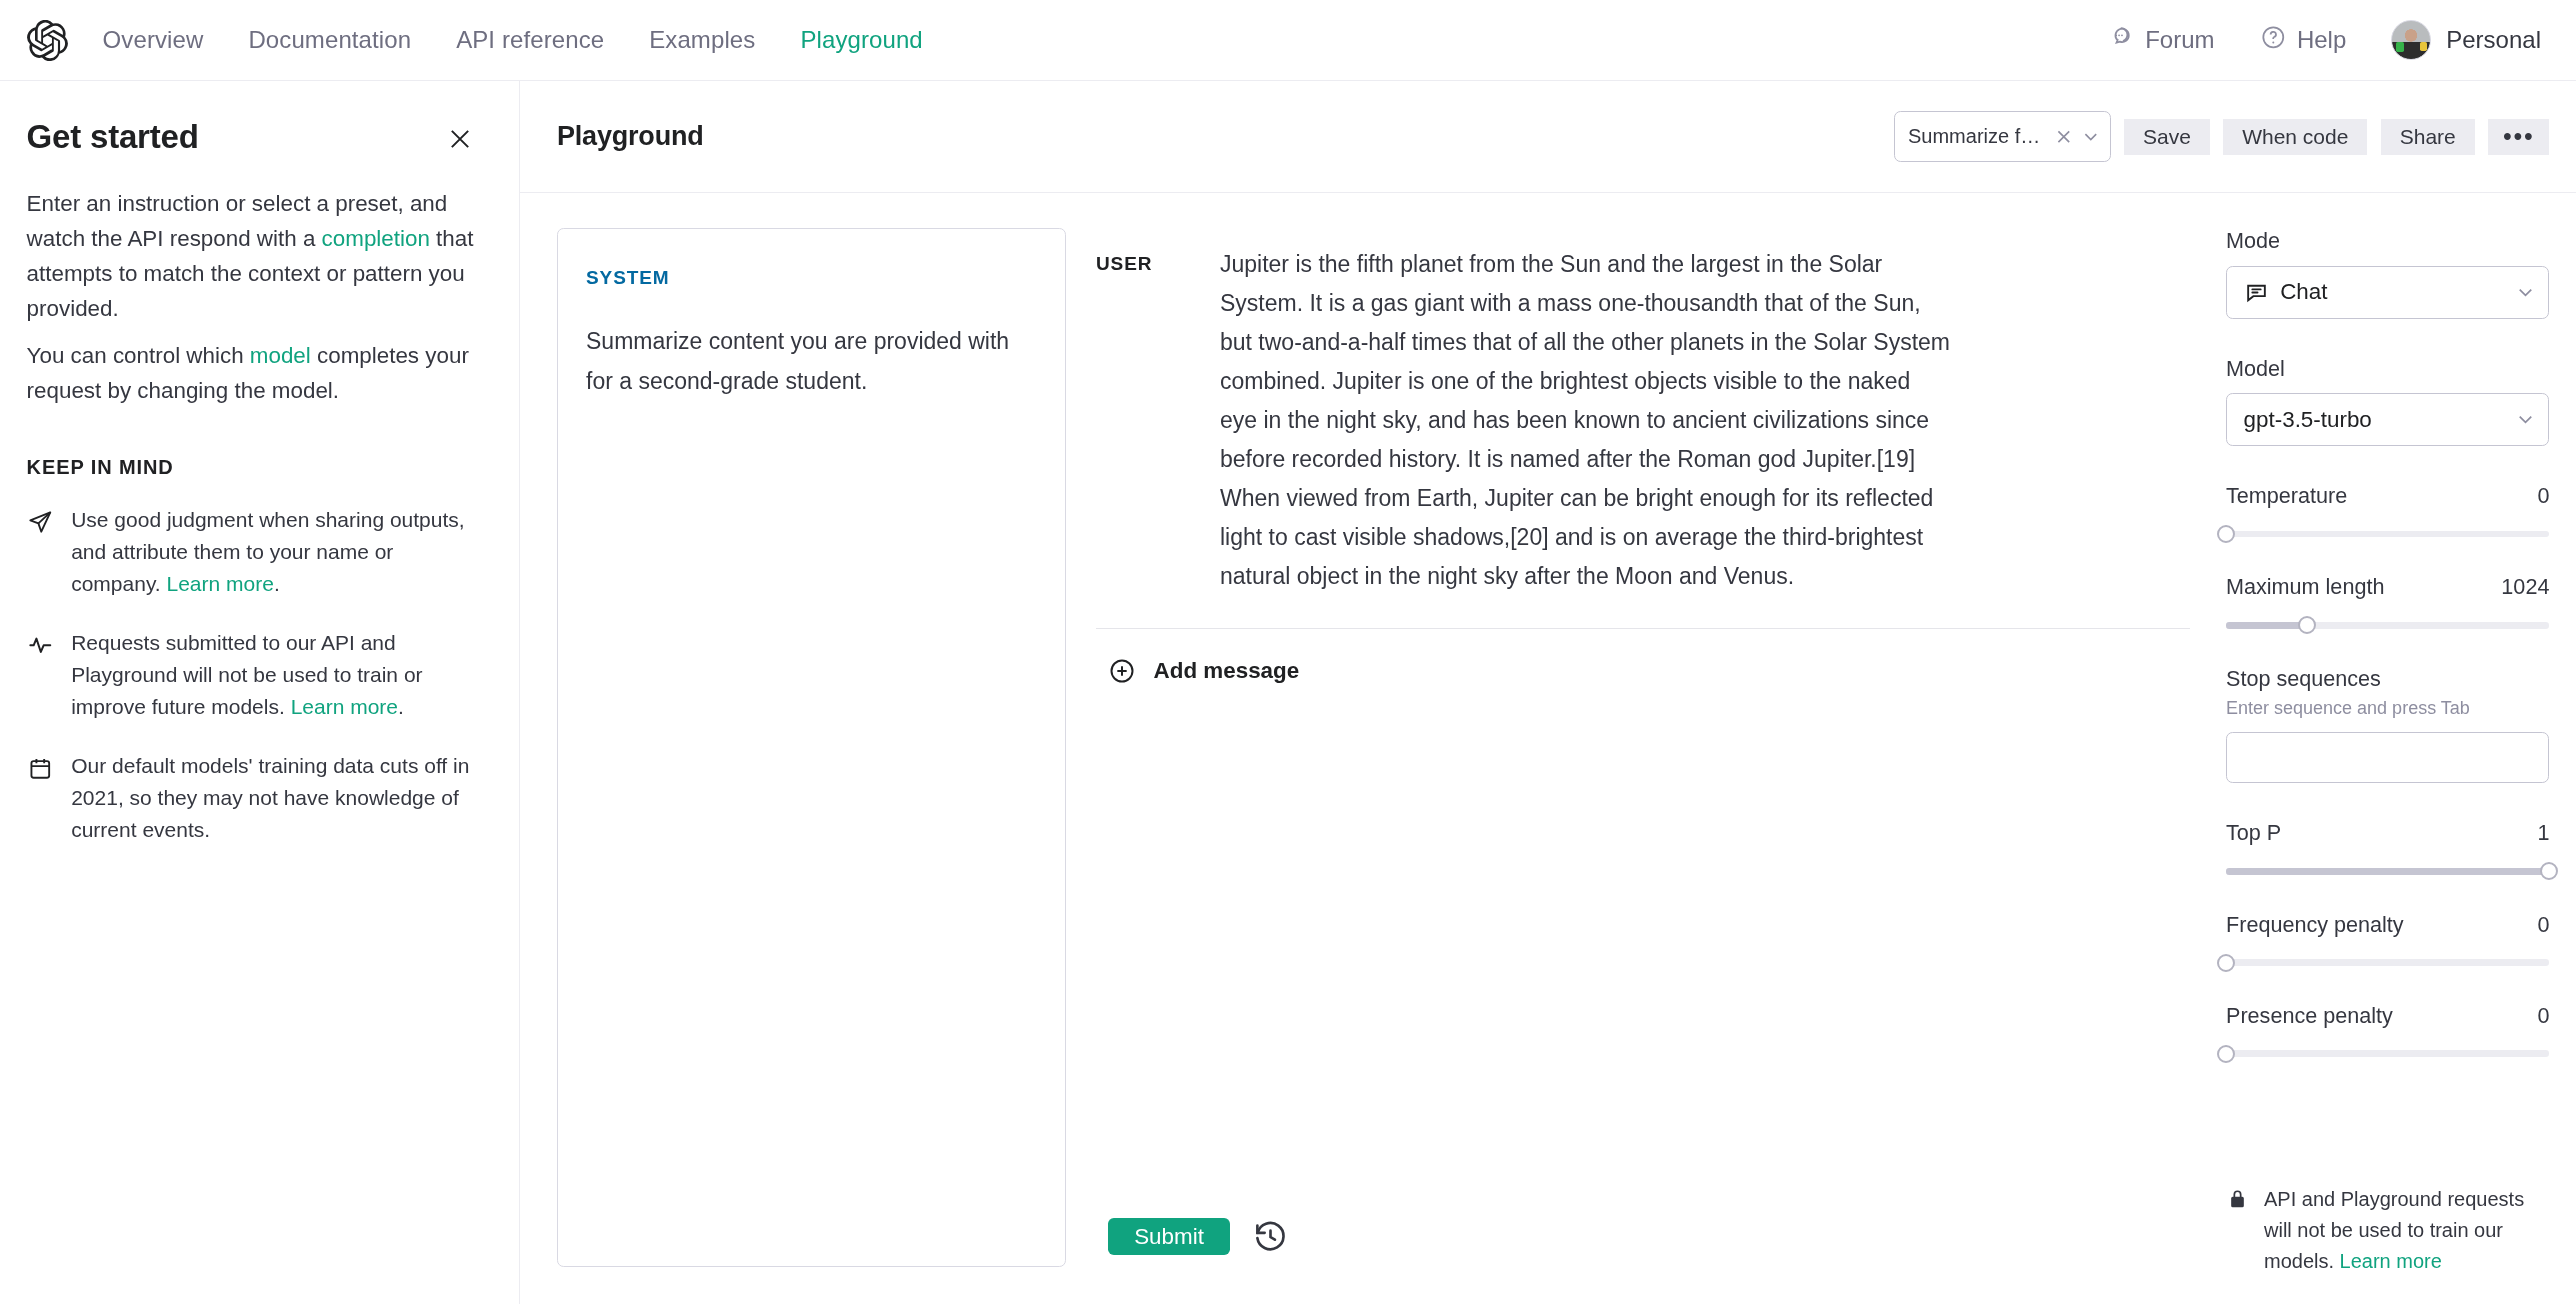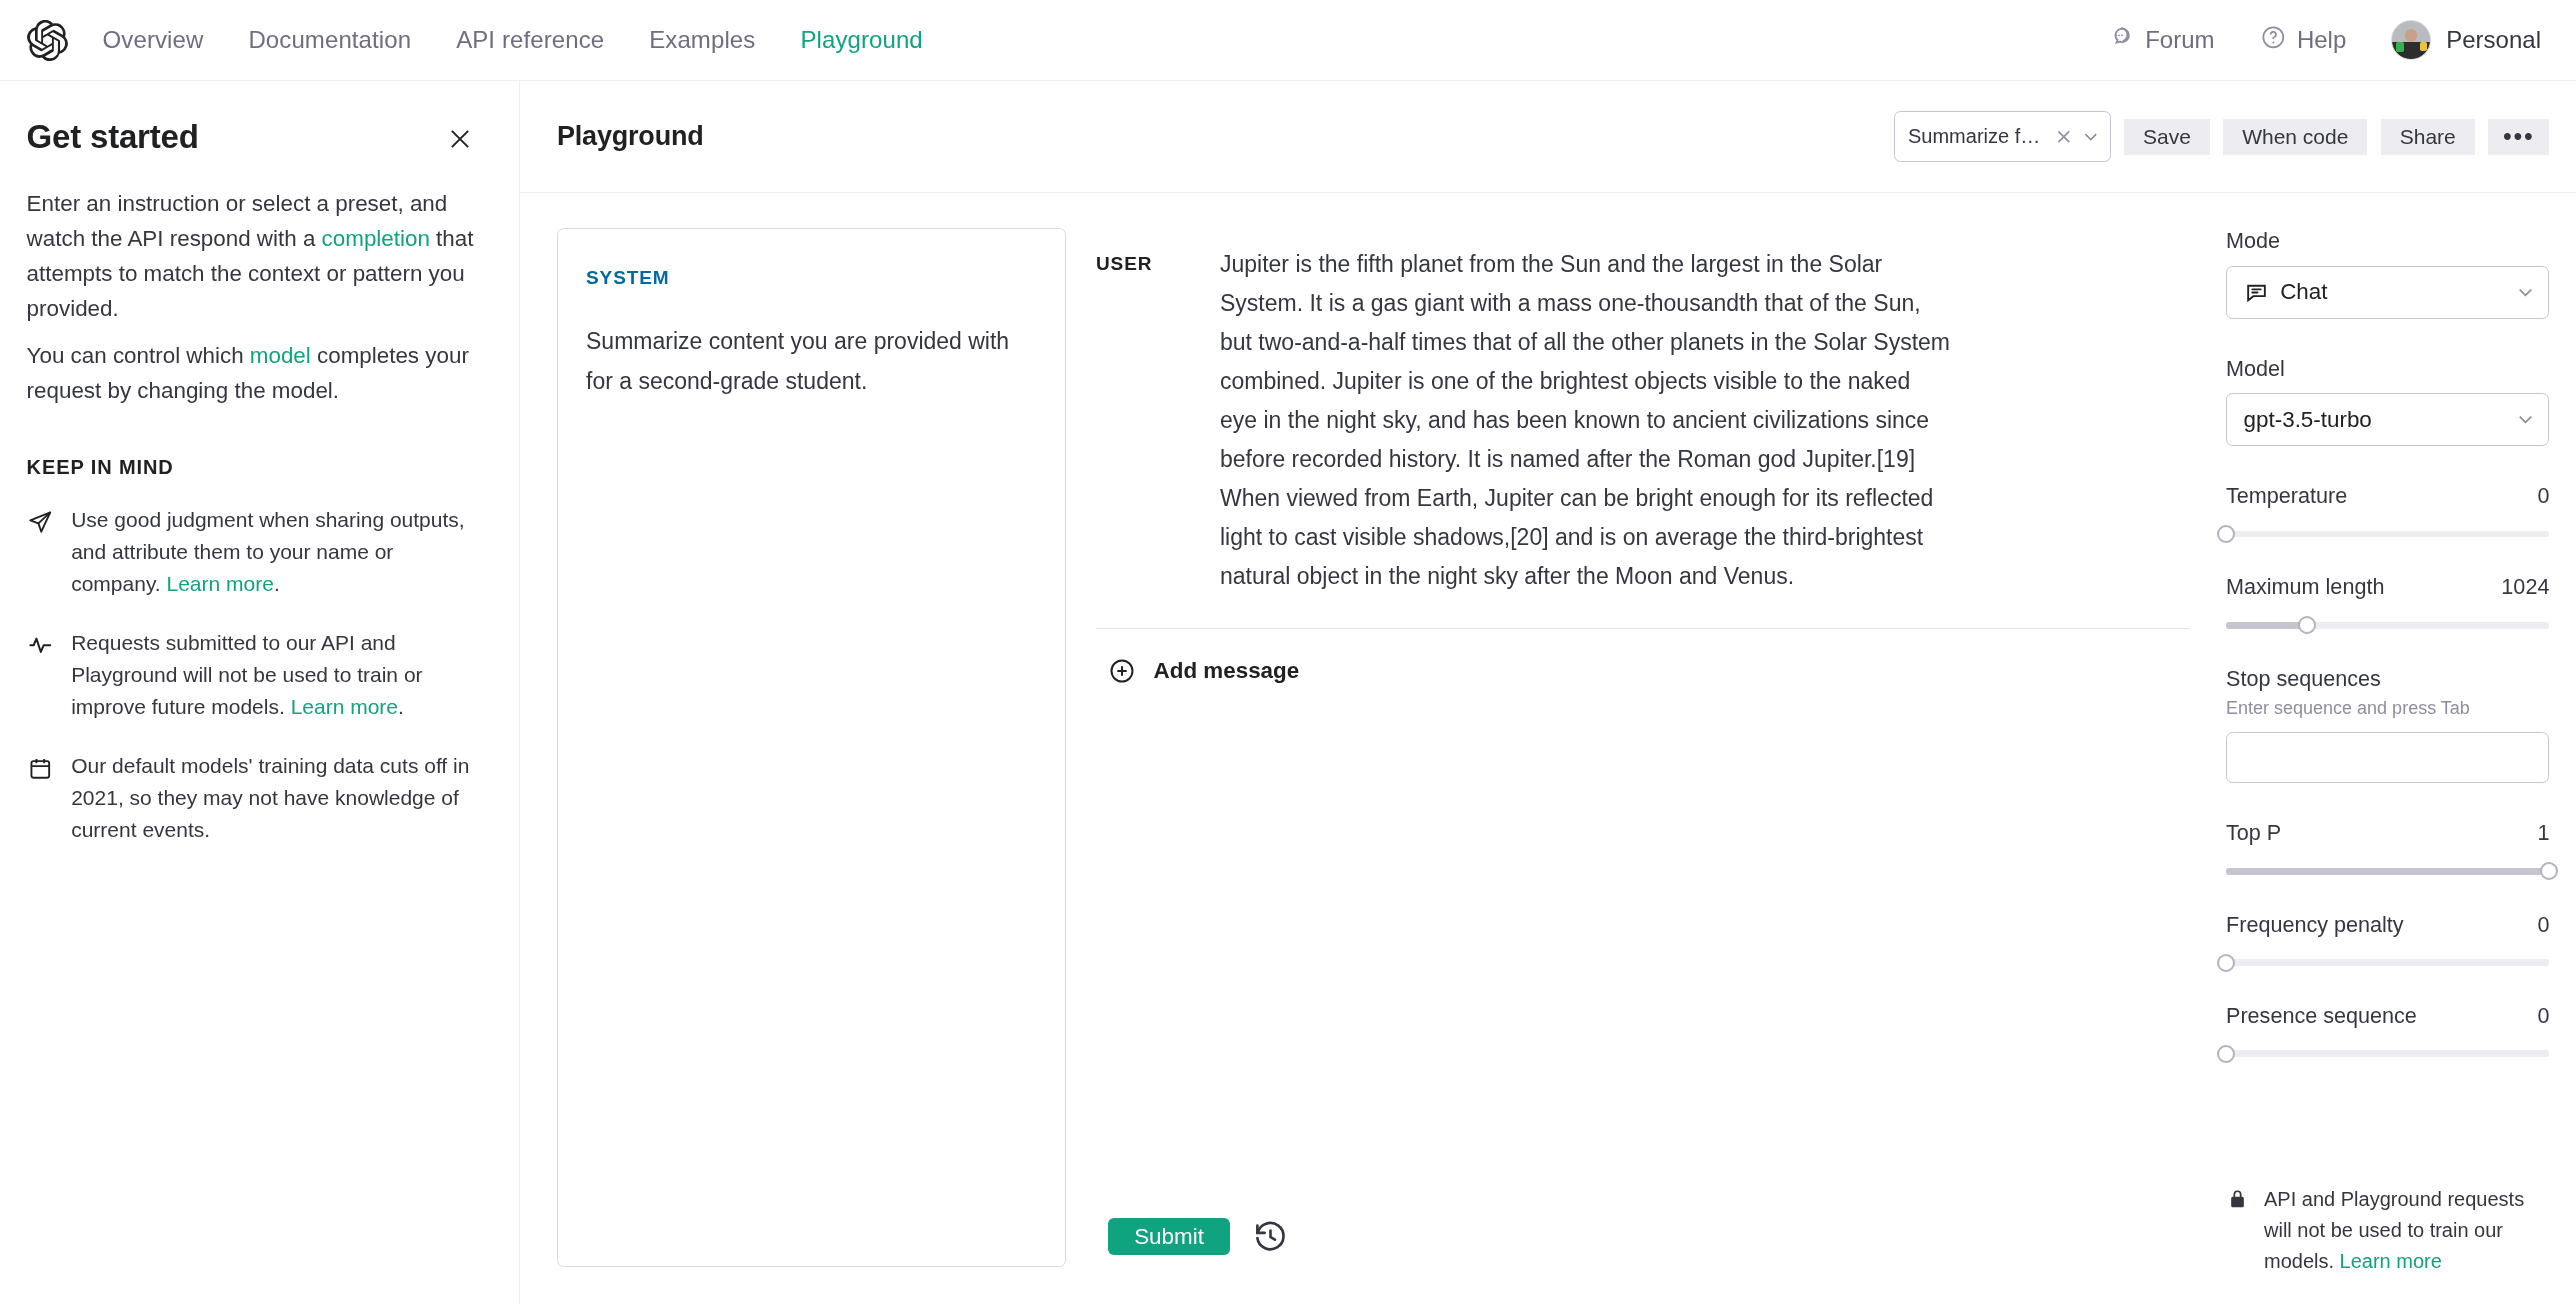--- a/index.html
+++ b/index.html
@@ -437,21 +437,21 @@
             <span class="slider-val">0</span>
           </div>
           <div class="slider-track">
             <div class="slider-fill" style="width:0%"></div>
             <div class="slider-knob" style="left:0%"></div>
           </div>
         </div>
 
         <div class="set-block">
           <div class="slider-head">
-            <span class="slider-name">Presence sequence</span>
+            <span class="slider-name">Presence penalty</span>
             <span class="slider-val">0</span>
           </div>
           <div class="slider-track">
             <div class="slider-fill" style="width:0%"></div>
             <div class="slider-knob" style="left:0%"></div>
           </div>
         </div>
 
         <div class="lock-note">
           <span class="lock-icon">

